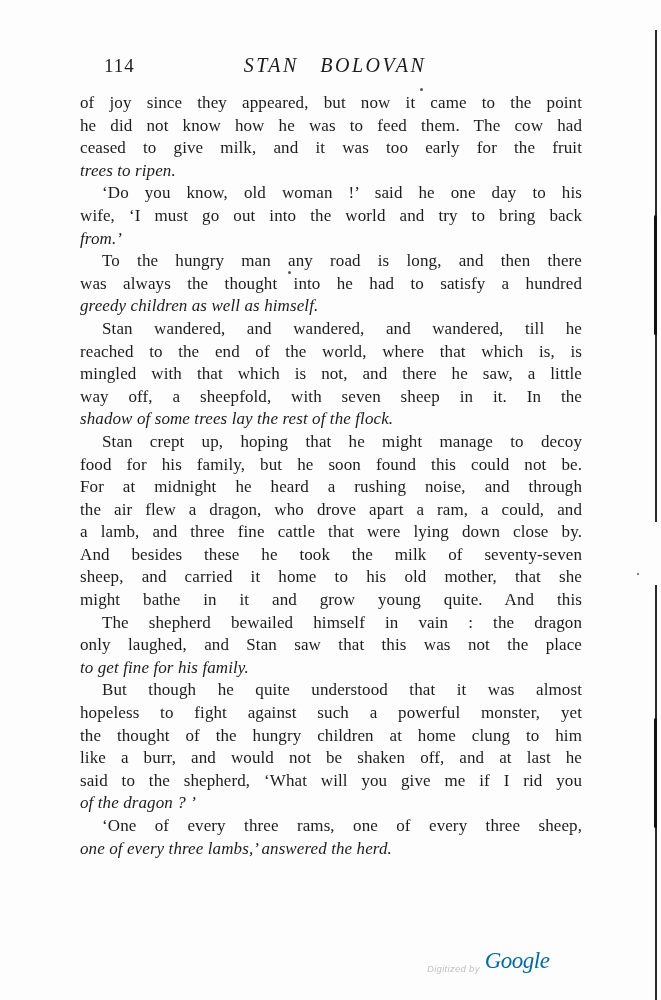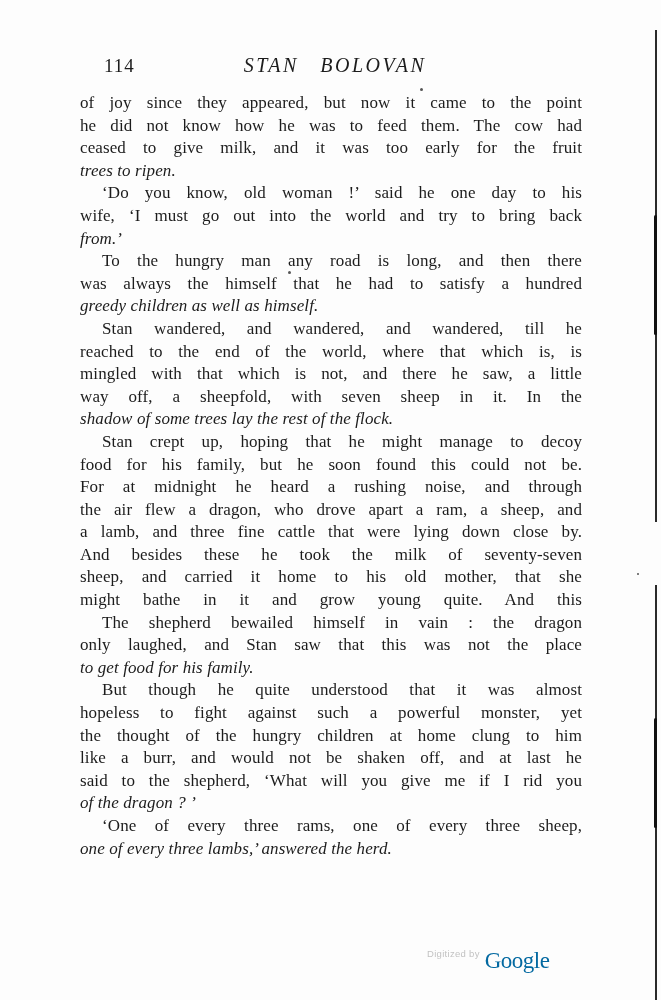--- a/index.html
+++ b/index.html
@@ -68,22 +68,23 @@
   .line.indent {
     text-indent: 22px;
   }
   
   .watermark {
     position: absolute;
     left: 427px;
     top: 948px;
     width: 160px;
     display: flex;
-    align-items: flex-start;
+    align-items: flex-end;
     gap: 5px;
+    font-style: italic;
   }
   .digitized-by {
     font-family: "Liberation Sans", sans-serif;
     font-size: 9.5px;
     color: #c2c2c2;
     letter-spacing: 0.3px;
   }
   .google-logo {
     font-family: "Liberation Serif", serif;
     font-size: 23px;
@@ -136,44 +137,44 @@
         <div class="line">ceased to give milk, and it was too early for the fruit</div>
         <div class="line last">trees to ripen.</div>
       </div>
       <div class="paragraph">
         <div class="line indent">‘Do you know, old woman !’ said he one day to his</div>
         <div class="line">wife, ‘I must go out into the world and try to bring back</div>
         <div class="line last">from.’</div>
       </div>
       <div class="paragraph">
         <div class="line indent">To the hungry man any road is long, and then there</div>
-        <div class="line">was always the himself that he had to satisfy a hundred</div>
+        <div class="line">was always the thought into he had to satisfy a hundred</div>
         <div class="line last">greedy children as well as himself.</div>
       </div>
       <div class="paragraph">
         <div class="line indent">Stan wandered, and wandered, and wandered, till he</div>
         <div class="line">reached to the end of the world, where that which is, is</div>
         <div class="line">mingled with that which is not, and there he saw, a little</div>
         <div class="line">way off, a sheepfold, with seven sheep in it. In the</div>
         <div class="line last">shadow of some trees lay the rest of the flock.</div>
       </div>
       <div class="paragraph">
         <div class="line indent">Stan crept up, hoping that he might manage to decoy</div>
         <div class="line">food for his family, but he soon found this could not be.</div>
         <div class="line">For at midnight he heard a rushing noise, and through</div>
-        <div class="line">the air flew a dragon, who drove apart a ram, a sheep, and</div>
+        <div class="line">the air flew a dragon, who drove apart a ram, a could, and</div>
         <div class="line">a lamb, and three fine cattle that were lying down close by.</div>
         <div class="line">And besides these he took the milk of seventy-seven</div>
         <div class="line">sheep, and carried it home to his old mother, that she</div>
         <div class="line">might bathe in it and grow young quite. And this</div>
       </div>
       <div class="paragraph">
         <div class="line indent">The shepherd bewailed himself in vain : the dragon</div>
         <div class="line">only laughed, and Stan saw that this was not the place</div>
-        <div class="line last">to get food for his family.</div>
+        <div class="line last">to get fine for his family.</div>
       </div>
       <div class="paragraph">
         <div class="line indent">But though he quite understood that it was almost</div>
         <div class="line">hopeless to fight against such a powerful monster, yet</div>
         <div class="line">the thought of the hungry children at home clung to him</div>
         <div class="line">like a burr, and would not be shaken off, and at last he</div>
         <div class="line">said to the shepherd, ‘What will you give me if I rid you</div>
         <div class="line last">of the dragon ? ’</div>
       </div>
       <div class="paragraph">

